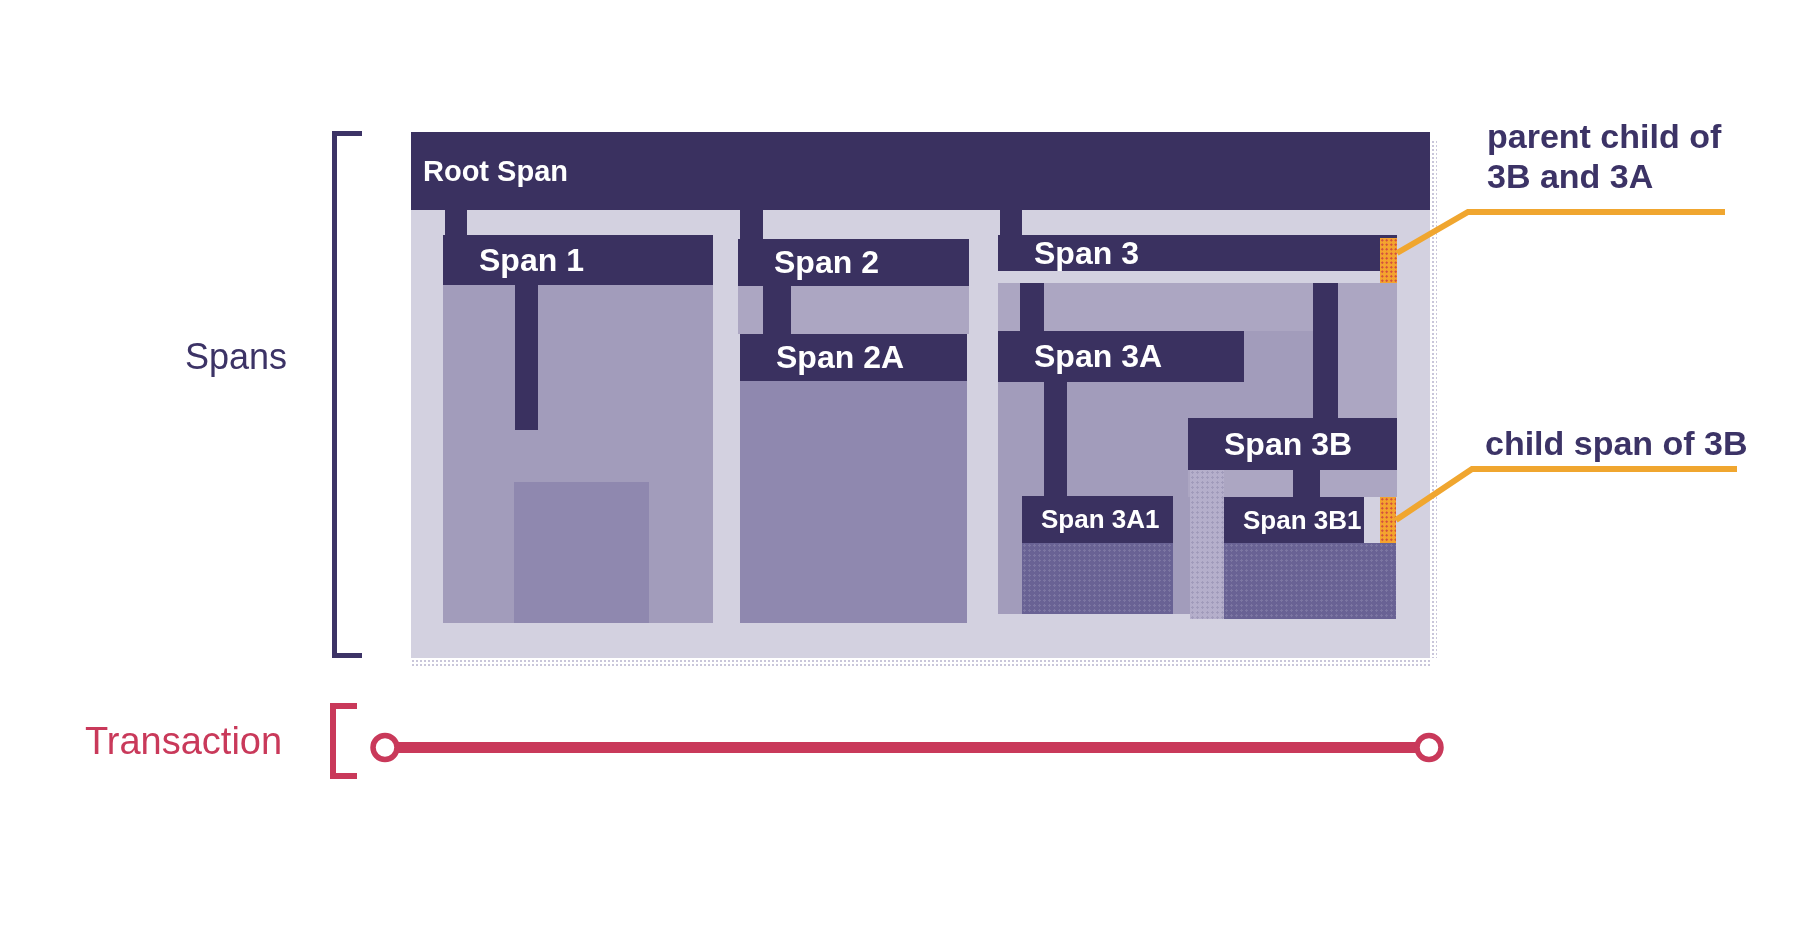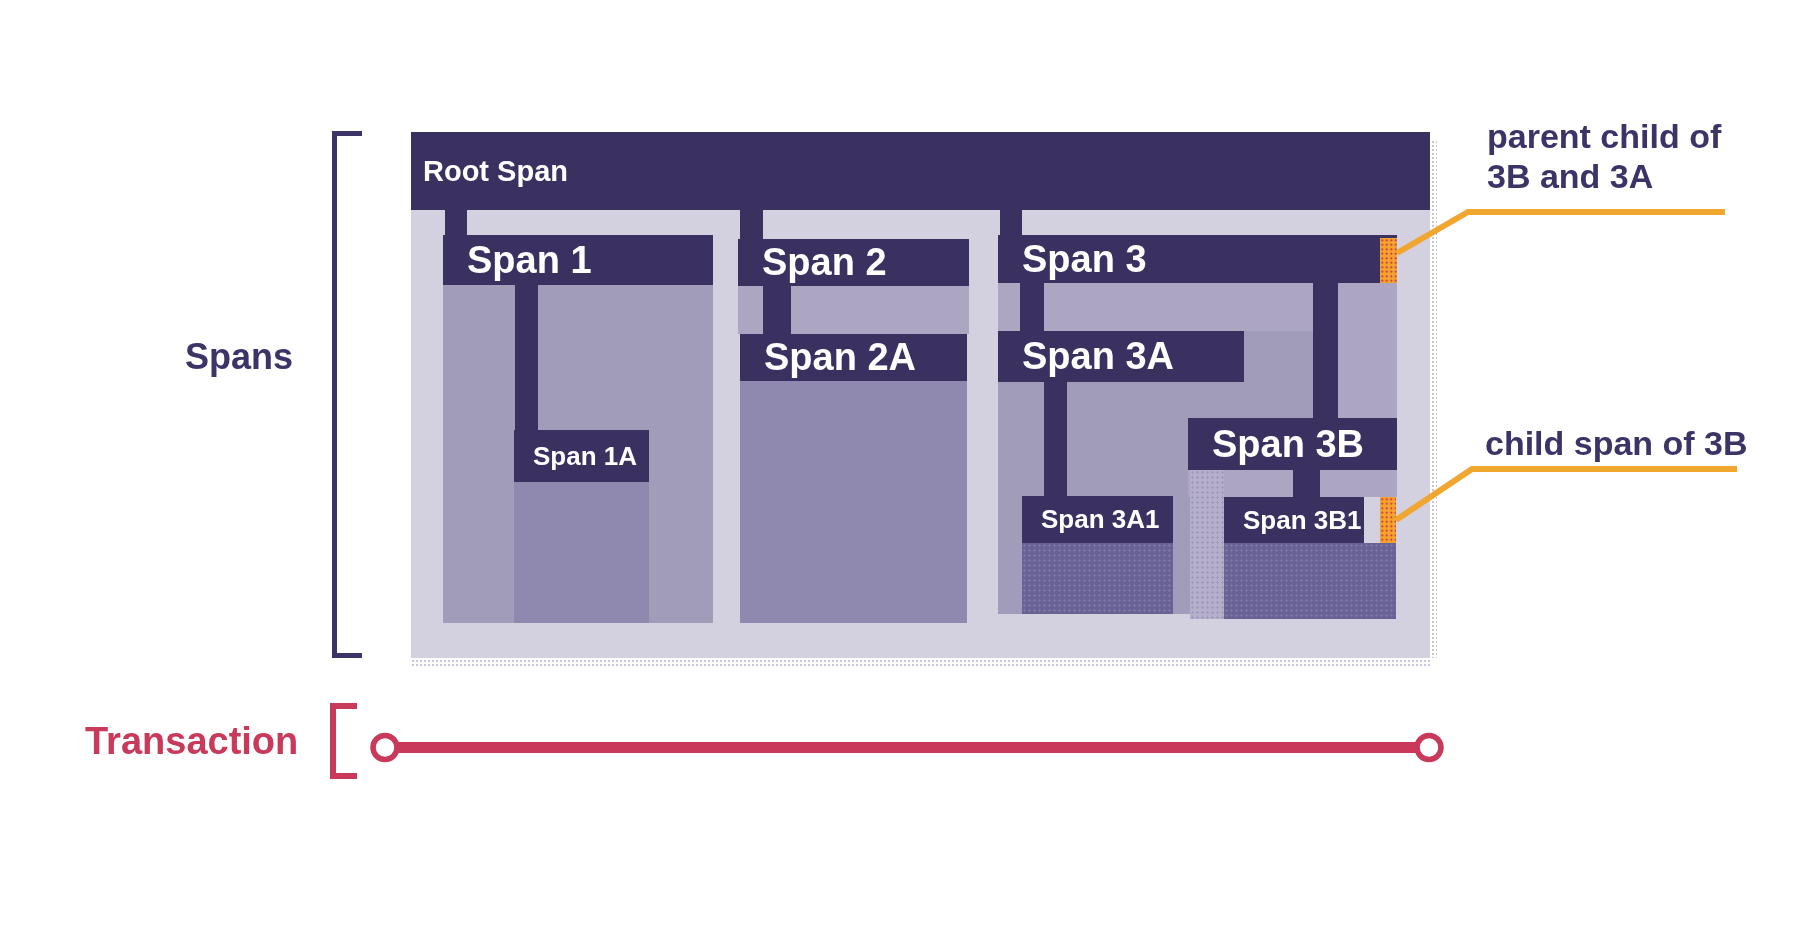--- a/index.html
+++ b/index.html
@@ -8,37 +8,37 @@
     --p-dotlight:#B5AFCB; --orange:#F0A62F; --orange-marker:#F4A42E;
     --red:#C9395A; --white:#FFFFFF;
   }
   *{margin:0;padding:0;box-sizing:border-box;}
   html,body{background:#fff;}
   body{font-family:"Liberation Sans", sans-serif; width:1801px; height:927px; overflow:hidden; position:relative;}
   .canvas{position:absolute; left:0; top:0; width:1801px; height:927px; background:var(--white,#fff);}
   .abs{position:absolute;}
   .bar{position:absolute; background:var(--navy,#3A3160); color:#fff; font-weight:700; display:flex; align-items:center; white-space:nowrap;}
   .bar-root{font-size:29px; padding-left:22px;}
-  .bar-lg{font-size:38px; padding-left:24px;}
+  .bar-lg{font-size:32px; padding-left:36px;}
   .bar-sm{font-size:26px; padding-left:19px;}
   .block{position:absolute;}
   .tone-light{background:var(--p-light,#ACA6C2);}
   .tone-mid{background:var(--p-mid,#A29CBB);}
   .tone-dark{background:var(--p-dark,#8F88AF);}
   .tone-darkest{background-color:var(--p-darkest,#696294);
     background-image:radial-gradient(rgba(255,255,255,0.13) 1.1px, transparent 1.1px);
     background-size:5px 5px;}
   .tone-dotlight{background-color:var(--p-dotlight,#B5AFCB);
     background-image:radial-gradient(rgba(90,82,130,0.22) 1.1px, transparent 1.1px);
     background-size:5px 5px;}
   .connector{position:absolute; background:var(--navy,#3A3160);}
   .marker{position:absolute; background-color:var(--orange-marker,#F4A42E);
     background-image:radial-gradient(#D0483F 1.1px, transparent 1.1px);
     background-size:4.5px 4.5px;}
-  .side-label{position:absolute; font-weight:700; color:var(--navy-text,#3C3366);}
+  .side-label{position:absolute; font-weight:400; color:var(--navy-text,#3C3366);}
   .bracket-line{position:absolute; background:var(--navy-text,#3C3366);}
   .bracket-line.red{background:var(--red,#C9395A);}
   .annotation{position:absolute; font-weight:700; color:var(--navy-text,#3C3366); font-size:34px; line-height:40px; white-space:nowrap;}
   .dither{position:absolute; background-image:radial-gradient(#C9C6DA 1px, transparent 1px); background-size:4px 4px;}
   svg.overlay{position:absolute; left:0; top:0; pointer-events:none;}
 </style>
 </head>
 <body>
 
 <div class="canvas">
@@ -79,25 +79,22 @@
 
     <div class="bar bar-root" style="left:0;     top:0;     width:1019px; height:78px;padding-left:12px;">
         <span>Root Span</span>
       </div>
     <div class="bar bar-lg" style="left:32px;  top:103px; width:270px;  height:50px;">
         <span>Span 1</span>
       </div>
     <div class="bar bar-lg" style="left:327px; top:107px; width:231px;  height:47px;">
         <span>Span 2</span>
       </div>
-    <div class="bar bar-lg" style="left:587px; top:103px; width:399px;  height:48px;">
+    <div class="bar bar-lg" style="left:587px; top:103px; width:399px;  height:36px;">
         <span>Span 3</span>
-      </div>
-    <div class="bar bar-sm" style="left:103px; top:298px; width:135px;  height:52px;">
-        <span>Span 1A</span>
       </div>
     <div class="bar bar-lg" style="left:329px; top:202px; width:227px;  height:47px;">
         <span>Span 2A</span>
       </div>
     <div class="bar bar-lg" style="left:587px; top:199px; width:246px;  height:51px;">
         <span>Span 3A</span>
       </div>
     <div class="bar bar-lg" style="left:777px; top:286px; width:209px;  height:52px;">
         <span>Span 3B</span>
       </div>

